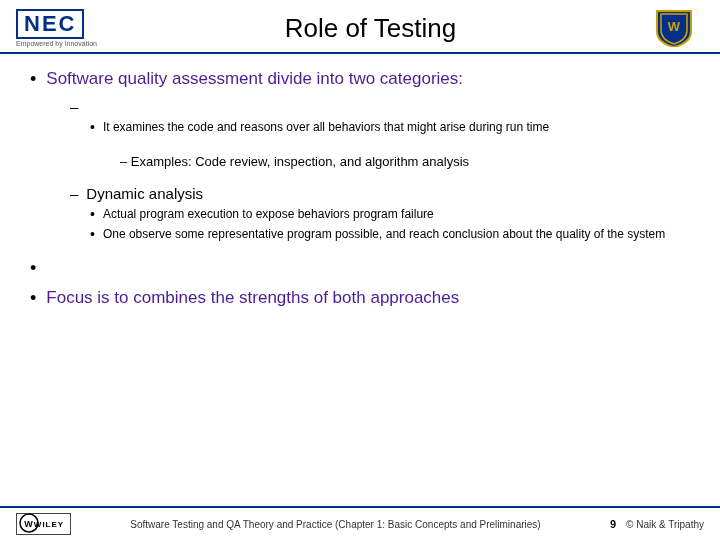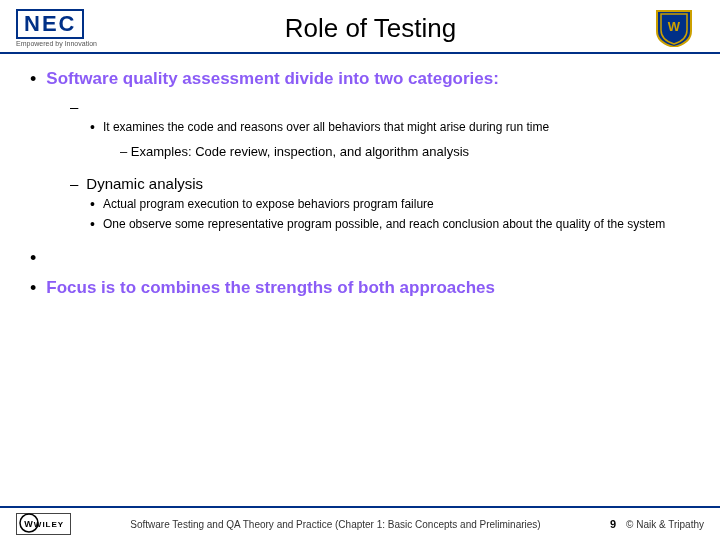--- a/index.html
+++ b/index.html
@@ -84,22 +84,22 @@
 
     .bullet-main .bullet-dot {
       font-size: 18px;
       margin-right: 10px;
       margin-top: 1px;
       flex-shrink: 0;
     }
 
     .bullet-main .bullet-text {
       font-size: 17px;
-      font-weight: bold;
-      color: #8b5cf6;
+      font-weight: normal;
+      color: #4c1d95;
       line-height: 1.3;
     }
 
     .sub-section {
       padding-left: 40px;
       margin-top: 6px;
     }
 
     .sub-item {
       display: flex;
@@ -140,21 +140,21 @@
     .sub-sub-item .sub-sub-text {
       font-size: 12px;
       color: #000;
       line-height: 1.35;
     }
 
     .example-line {
       padding-left: 30px;
       font-size: 13px;
       color: #000;
-      margin-top: 9px;
+      margin-top: 19px;
       margin-bottom: 6px;
     }
 
     .orange-text {
       color: #cc6600;
     }
 
     .spacer {
       height: 10px;
     }

